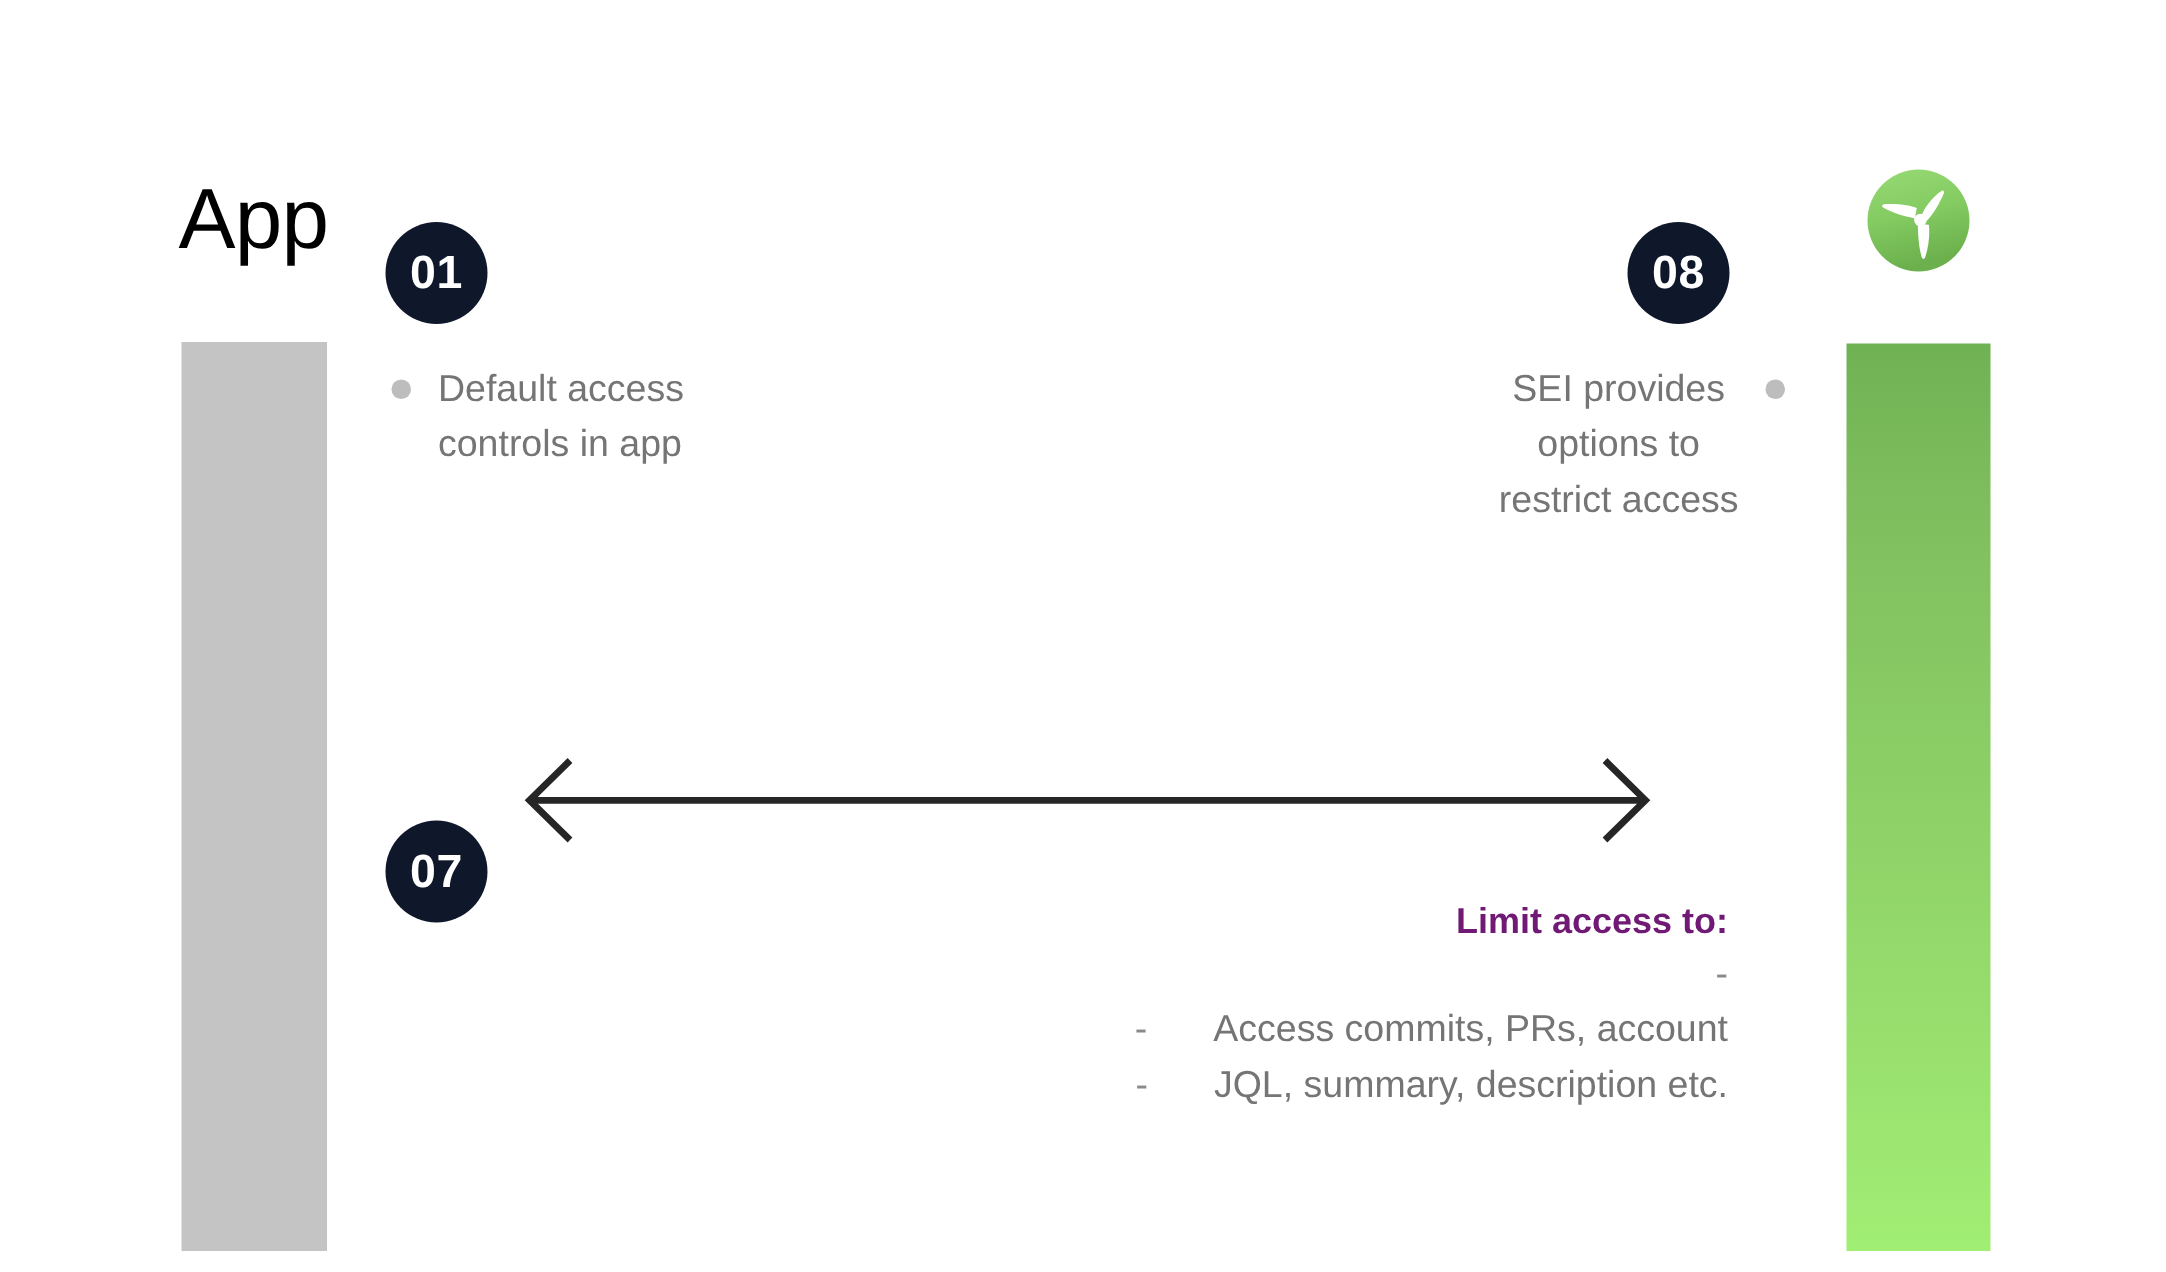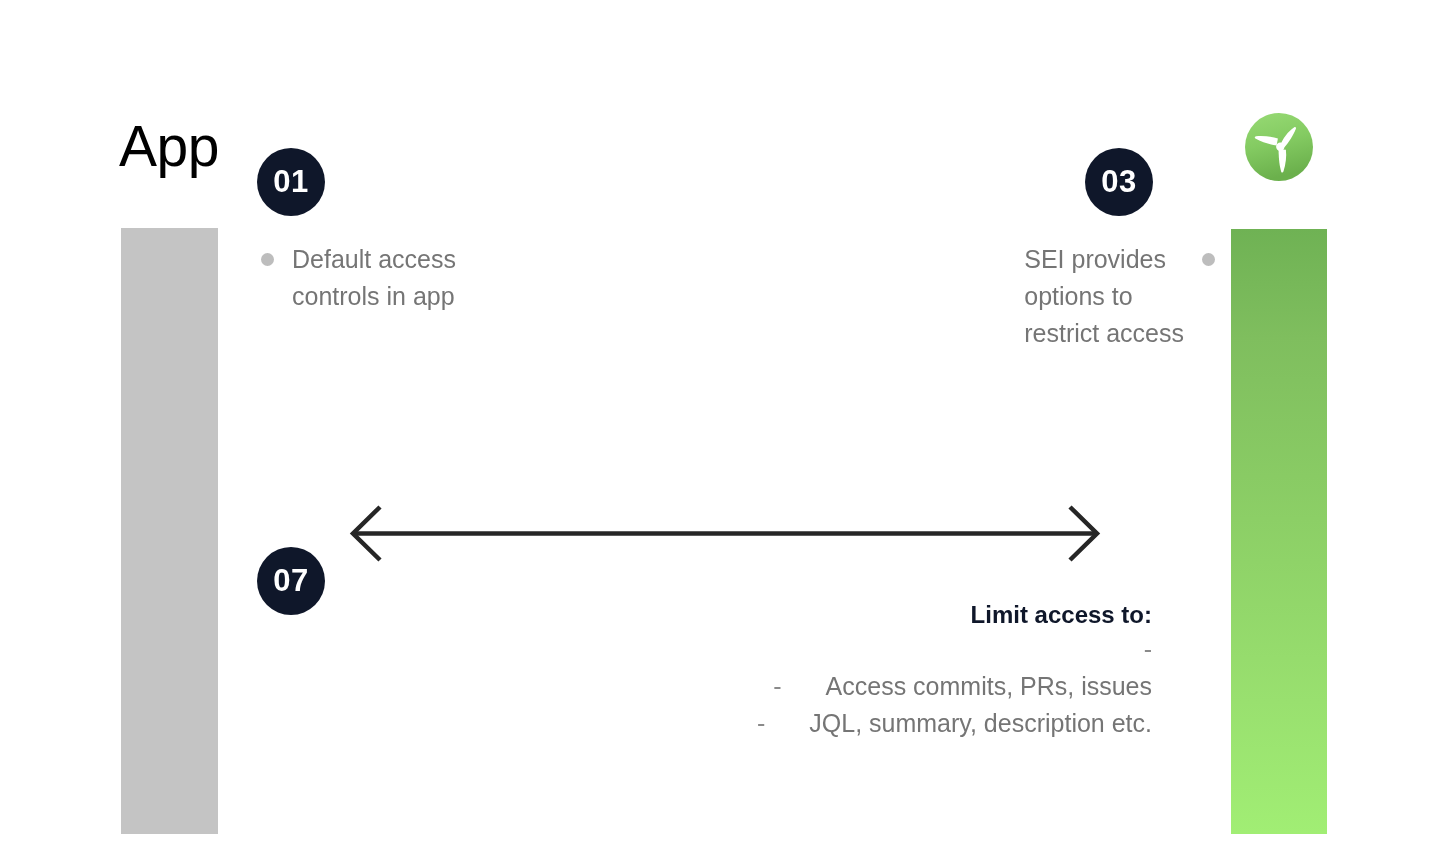--- a/index.html
+++ b/index.html
@@ -105,21 +105,21 @@
     gap: 18px;
   }
   .step-row.align-right {
     justify-content: flex-end;
   }
   .step-row .dot { margin-top: 12px; }
   .step-body { white-space: pre-line; }
 
   .text-01 { left: 261px; top: 241px; width: 330px; text-align: left; }
   .text-02 { left: 261px; top: 637px; width: 330px; text-align: left; }
-  .text-03 { left: 925px; top: 241px; width: 290px; text-align: left; }
+  .text-03 { left: 900px; top: 241px; width: 290px; text-align: center; }
 
   
   .arrow-wrap {
     position: absolute;
     left: 345px;
     top: 503px;
     width: 760px;
     height: 62px;
   }
   .arrow-wrap svg { display: block; width: 760px; height: 62px; }
@@ -132,21 +132,21 @@
     width: 512px;
     text-align: right;
     color: #757575;
     font-size: 25px;
     line-height: 37px;
   }
   .limit-heading {
     font-weight: 700;
     font-size: 24px;
     line-height: 33px;
-    color: #0f172a;
+    color: #701a75;
   }
   .limit-item {
     display: flex;
     justify-content: flex-end;
     align-items: baseline;
     gap: 44px;
     white-space: nowrap;
   }
   .limit-dash { color: #8a8a8a; }
 </style>
@@ -179,21 +179,21 @@
         <path d="M32.6 33.6 C26.6 32.5 17.8 30.2 11.4 26.4 C10.3 25.7 10.8 24.3 12.1 24.2 C19.7 23.6 28.1 24.6 33.9 26.6 Z"></path>
 
         <path d="M34.6 37.3 C34.6 43.4 35.0 52.5 37.2 59.7 C37.6 60.9 39.0 60.8 39.4 59.6 C41.8 52.4 42.7 44.0 41.9 37.8 Z"></path>
         <circle cx="36.3" cy="34.7" r="4.2"></circle>
       </g>
     </svg>
   </div>
 
   <div class="step-badge badge-01">01</div>
 
-  <div class="step-badge badge-03">03</div>
+  <div class="step-badge badge-03">08</div>
 
   <div class="step-badge badge-02">07</div>
 
   <div class="step-text text-01">
     <div class="step-row">
       <span class="dot"></span>
       <span class="step-body">Default access
 controls in app</span>
     </div>
   </div>
@@ -220,21 +220,21 @@
 
   <div class="limit-block">
     <div class="limit-heading">Limit access to:</div>
 
     <div class="limit-item">
       <span class="limit-dash">-</span>
     </div>
 
     <div class="limit-item">
       <span class="limit-dash">-</span>
-      <span>Access commits, PRs, issues</span>
+      <span>Access commits, PRs, account</span>
     </div>
 
     <div class="limit-item">
       <span class="limit-dash">-</span>
       <span>JQL, summary, description etc.</span>
     </div>
   </div>
 
 </div>
 

